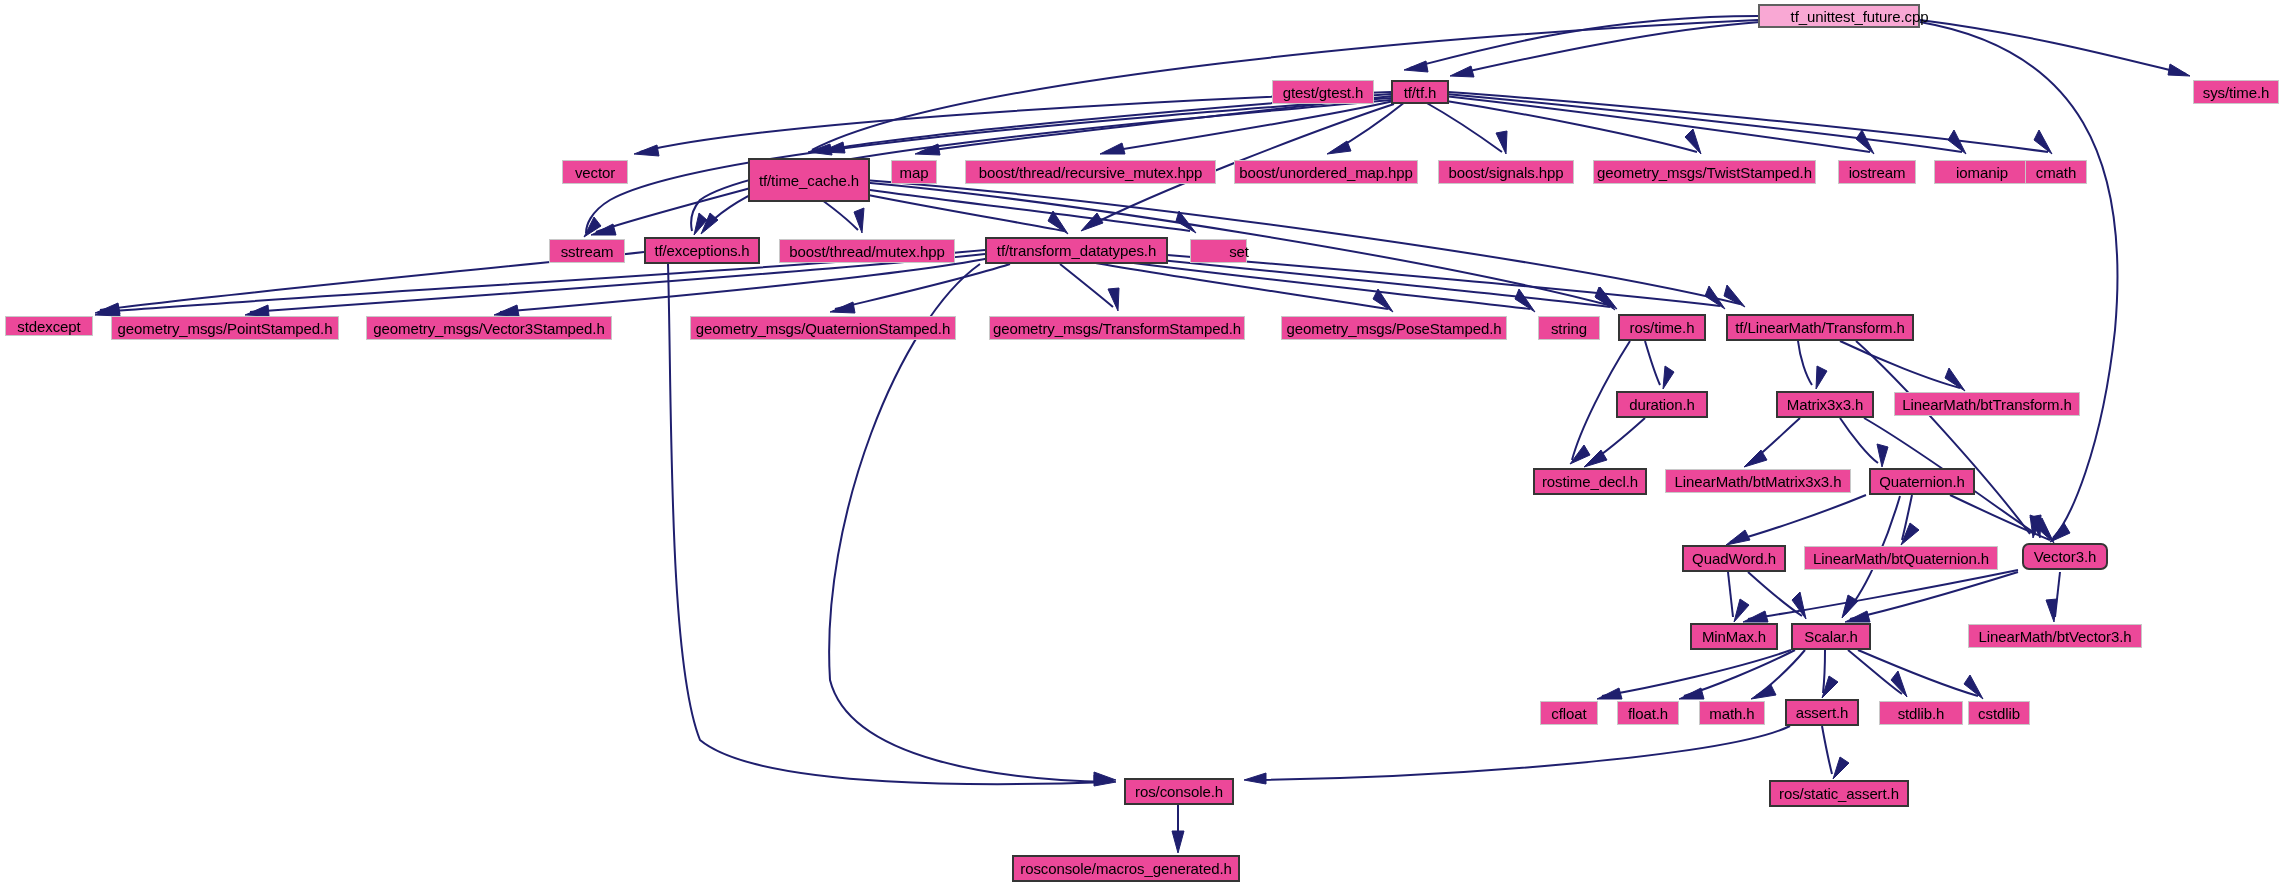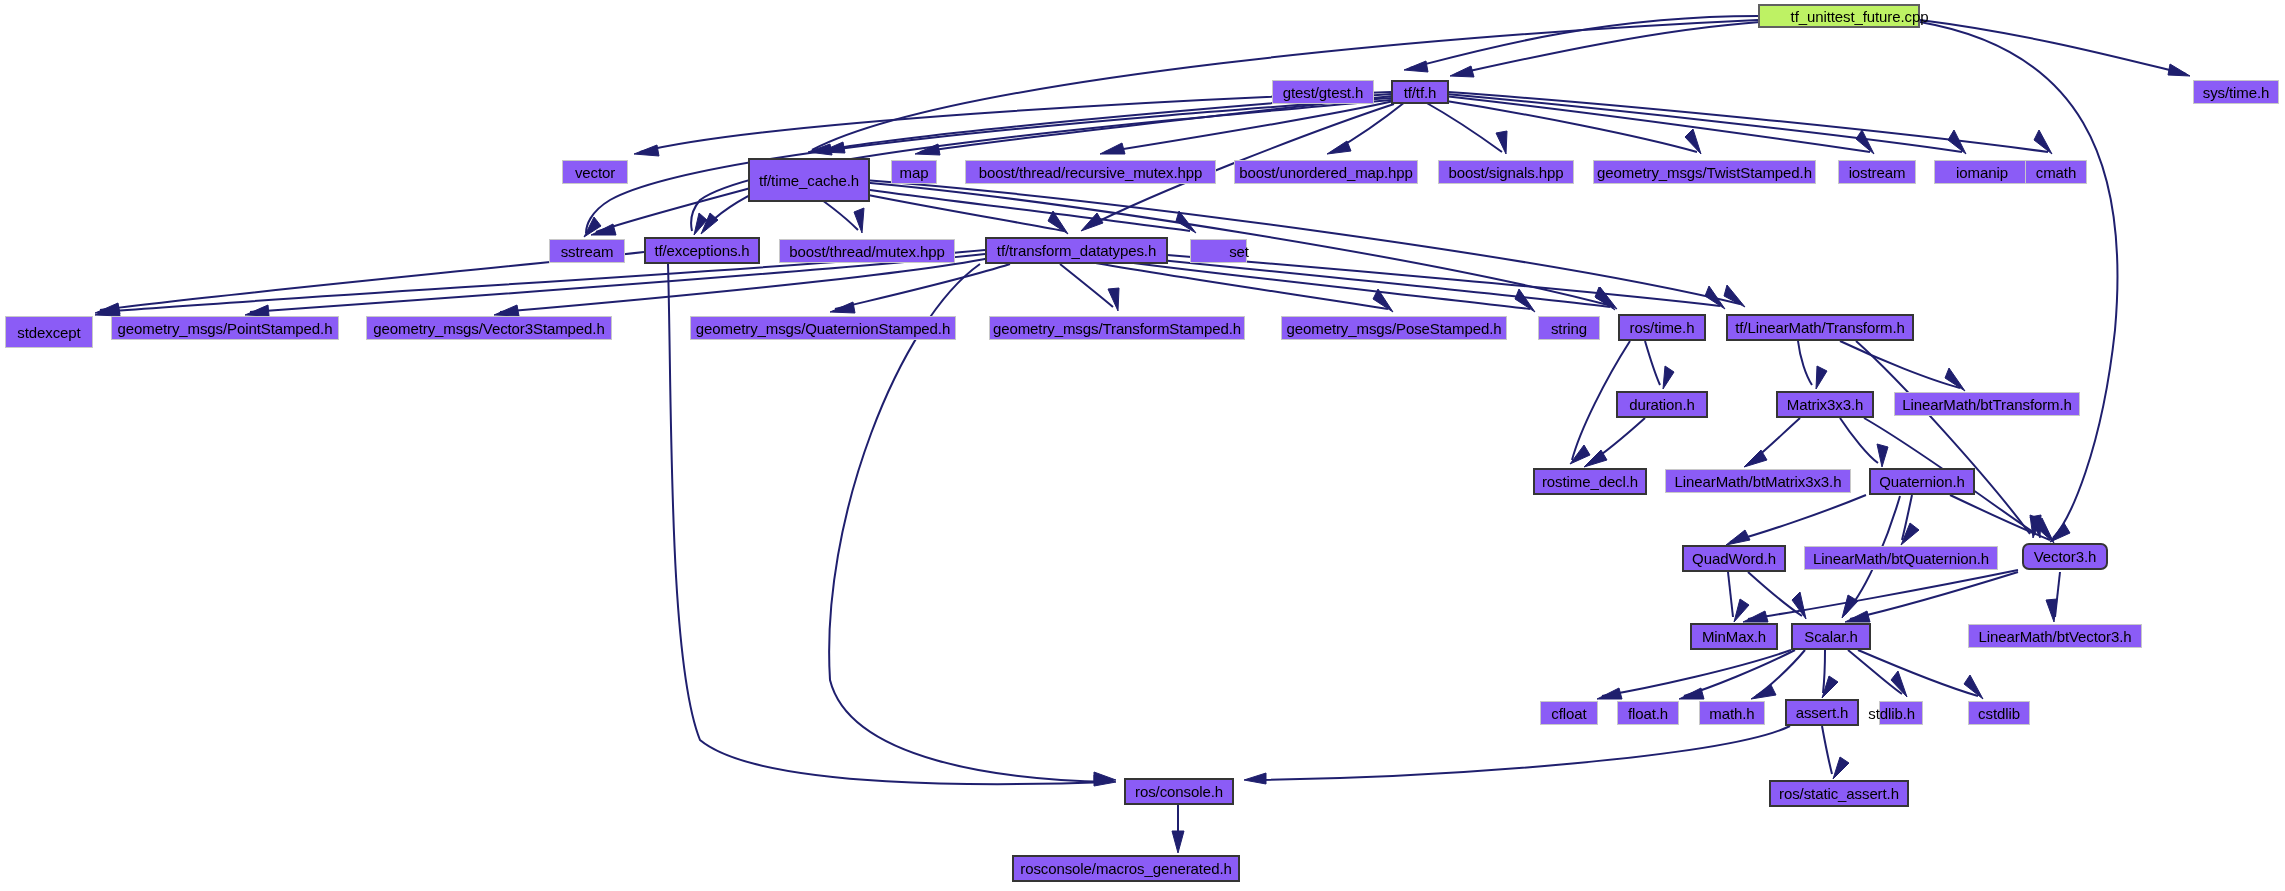--- a/index.html
+++ b/index.html
@@ -33,35 +33,35 @@
     fill: #1f1f6e;
     stroke: #1f1f6e;
     stroke-width: 1px;
   }
   .node {
     position: absolute;
     box-sizing: border-box;
     display: flex;
     align-items: center;
     justify-content: center;
-    background: #8b5cf6;
+    background: #ec4899;
     border: 1px solid #c8c8c8;
     color: #000000;
     font-size: 15px;
     line-height: 1;
     white-space: nowrap;
     padding: 0 7px;
     letter-spacing: -0.1px;
   }
   .node.strong {
     border: 2px solid #353535;
   }
   .node.root {
     border: 2px solid #606060;
-    background: #bef264;
+    background: #f9a8d4;
     padding-left: 48px;
   }
 </style>
 </head>
 <body>
 
 <div id="graph-root">
 
   <svg id="graph-svg" viewBox="0 0 2285 891" preserveAspectRatio="none" xmlns="http://www.w3.org/2000/svg">
     <g id="edges-group">
@@ -247,21 +247,21 @@
       </div>
       <div class="node" style="left: 779px; top: 239px; width: 176px; height: 24px;">
         <span>boost/thread/mutex.hpp</span>
       </div>
       <div class="node strong" style="left: 985px; top: 237px; width: 183px; height: 27px;">
         <span>tf/transform_datatypes.h</span>
       </div>
       <div class="node" style="left: 1190px; top: 239px; width: 42px; height: 24px; padding-left: 48px;">
         <span>set</span>
       </div>
-      <div class="node" style="left: 5px; top: 316px; width: 88px; height: 32px; text-align: right;">
+      <div class="node" style="left: 5px; top: 316px; width: 88px; height: 20px; text-align: right;">
         <span>stdexcept</span>
       </div>
       <div class="node" style="left: 111px; top: 316px; width: 228px; height: 24px;">
         <span>geometry_msgs/PointStamped.h</span>
       </div>
       <div class="node" style="left: 366px; top: 316px; width: 246px; height: 24px;">
         <span>geometry_msgs/Vector3Stamped.h</span>
       </div>
       <div class="node" style="left: 690px; top: 316px; width: 266px; height: 24px;">
         <span>geometry_msgs/QuaternionStamped.h</span>
@@ -322,21 +322,21 @@
       </div>
       <div class="node" style="left: 1617px; top: 701px; width: 62px; height: 24px;">
         <span>float.h</span>
       </div>
       <div class="node" style="left: 1699px; top: 701px; width: 66px; height: 24px;">
         <span>math.h</span>
       </div>
       <div class="node strong" style="left: 1785px; top: 699px; width: 74px; height: 27px;">
         <span>assert.h</span>
       </div>
-      <div class="node" style="left: 1879px; top: 701px; width: 44px; height: 24px; justify-content: flex-end;">
+      <div class="node" style="left: 1879px; top: 701px; width: 84px; height: 24px;">
         <span>stdlib.h</span>
       </div>
       <div class="node" style="left: 1968px; top: 701px; width: 62px; height: 24px;">
         <span>cstdlib</span>
       </div>
       <div class="node strong" style="left: 1124px; top: 778px; width: 110px; height: 27px;">
         <span>ros/console.h</span>
       </div>
       <div class="node strong" style="left: 1769px; top: 780px; width: 140px; height: 27px;">
         <span>ros/static_assert.h</span>

